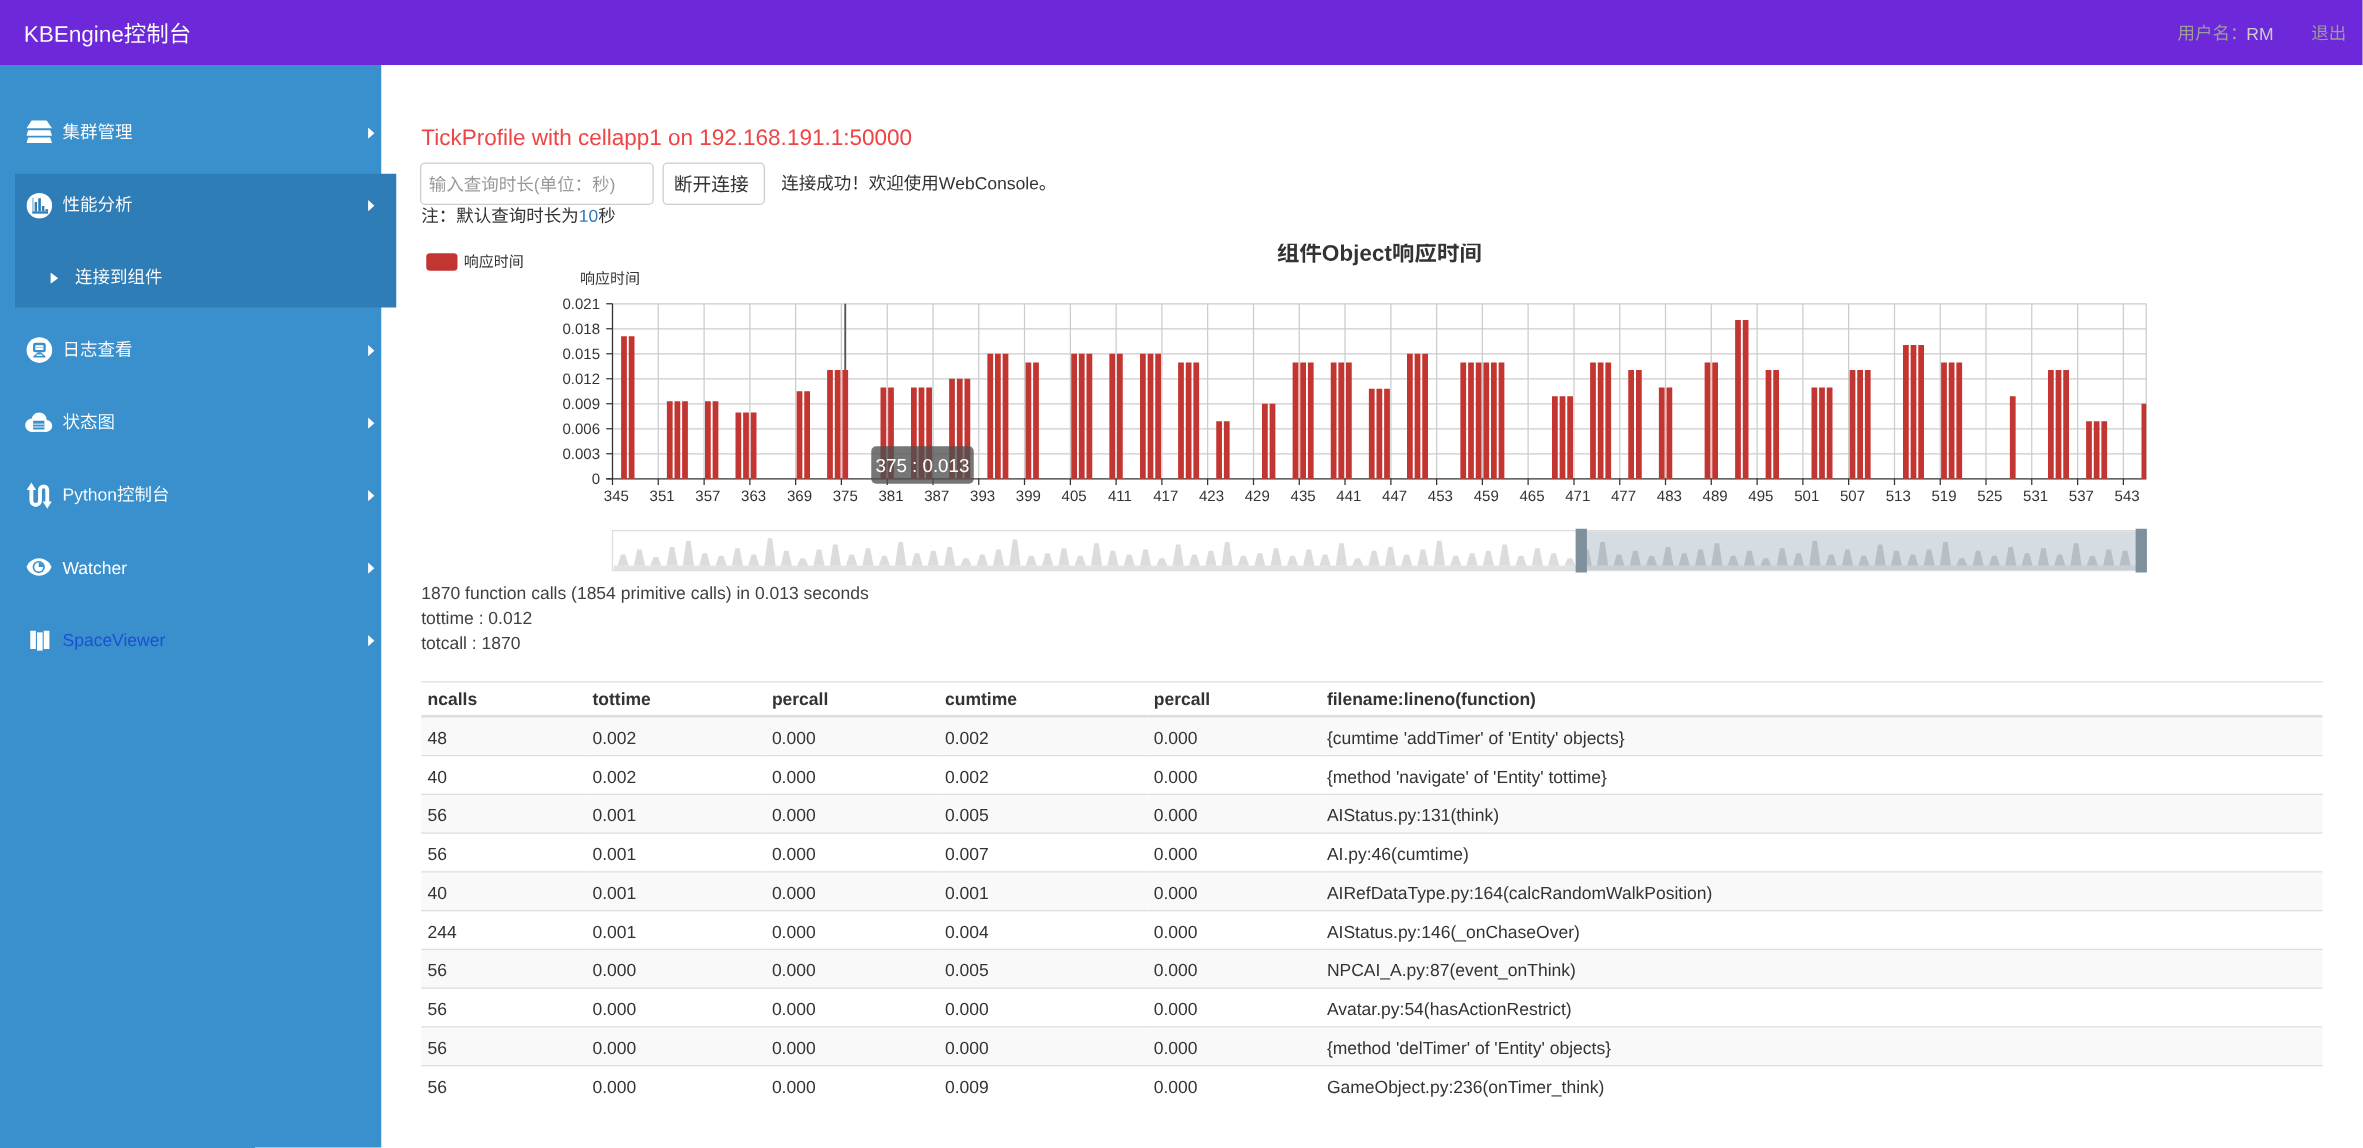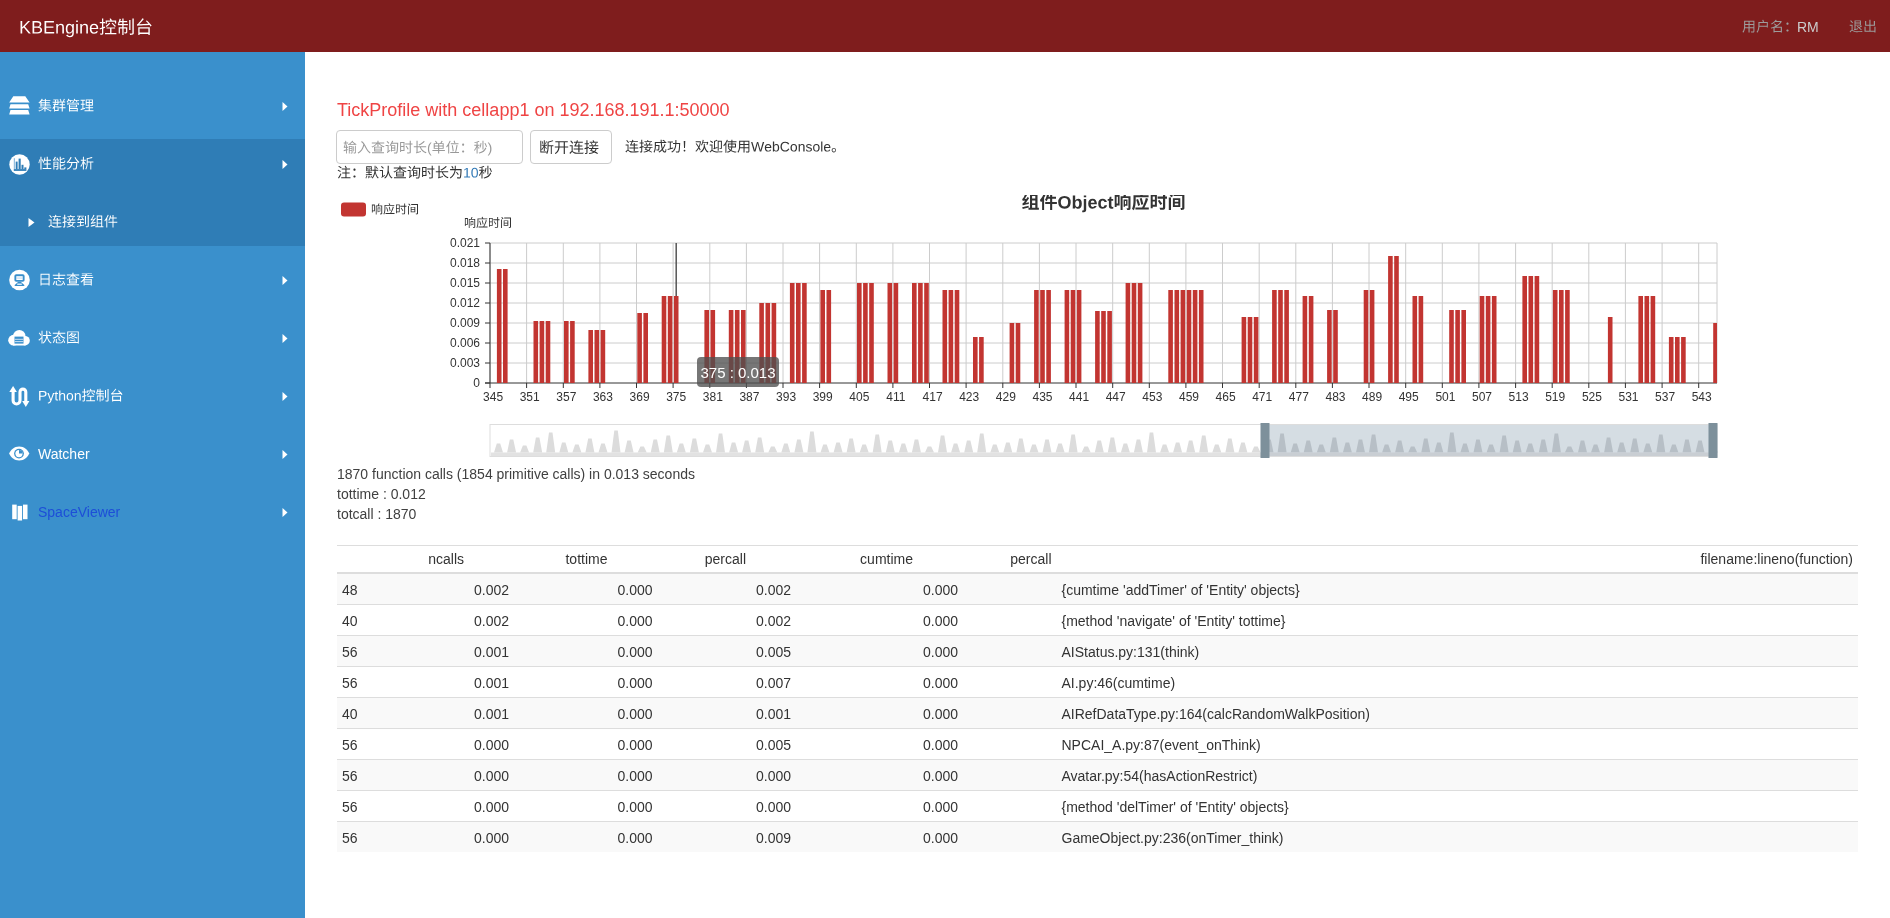--- a/index.html
+++ b/index.html
@@ -1,40 +1,40 @@
 <!DOCTYPE html>
 <html><head><meta charset="utf-8">
 <style>
 * { margin:0; padding:0; box-sizing:border-box; }
 html,body { width:1890px; height:918px; overflow:hidden; background:#fff; font-family:'Liberation Sans',sans-serif; }
 .t { position:absolute; }
-#topbar { position:absolute; left:0; top:0; width:1890px; height:52px; background:#7f1d1d; }
+#topbar { position:absolute; left:0; top:0; width:1890px; height:52px; background:#6d28d9; }
 #sidebar { position:absolute; left:0; top:52px; width:305px; height:866px; background:#3a90cc; }
 #chart { position:absolute; }
 .sum { position:absolute; left:337px; font-size:14px; color:#404040; }
 .tbl { position:absolute; left:337px; top:545px; border-top:1px solid #ddd; line-height:20px; width:1521px; border-collapse:collapse; table-layout:fixed; font-size:14px; color:#333; }
-.tbl th { text-align:right; font-weight:normal; padding:3px 5px 3px 5px; border-bottom:2px solid #ddd;margin-left:44px; }
+.tbl th { text-align:left; font-weight:bold; padding:3px 5px 3px 5px; border-bottom:2px solid #ddd;margin-left:44px; }
 .tbl td { padding:6px 5px 4px 5px; border-top:1px solid #ddd; }
 .tbl tbody tr:nth-child(odd) { background:#f9f9f9; }
 </style></head>
 <body>
 <div id="topbar">
     <svg class="t" style="left:19.0px;top:10.5px" width="136.1" height="29.7" viewBox="0 -22.5 136.1 29.7">
       <path d="M9.7 0.0 4.8 -6.0 3.2 -4.7V0.0H1.5V-12.4H3.2V-6.2L9.1 -12.4H11.1L5.8 -7.0L11.8 0.0Z M23.1 -3.5Q23.1 -1.8 21.9 -0.9Q20.7 0.0 18.5 0.0H13.5V-12.4H18.0Q22.3 -12.4 22.3 -9.4Q22.3 -8.3 21.7 -7.5Q21.1 -6.8 20.0 -6.5Q21.5 -6.4 22.3 -5.5Q23.1 -4.7 23.1 -3.5ZM20.7 -9.2Q20.7 -10.2 20.0 -10.6Q19.3 -11.0 18.0 -11.0H15.2V-7.1H18.0Q19.3 -7.1 20.0 -7.6Q20.7 -8.1 20.7 -9.2ZM21.4 -3.6Q21.4 -5.8 18.3 -5.8H15.2V-1.3H18.4Q20.0 -1.3 20.7 -1.9Q21.4 -2.5 21.4 -3.6Z M25.5 0.0V-12.4H34.9V-11.0H27.2V-7.0H34.4V-5.7H27.2V-1.4H35.2V0.0Z M43.3 0.0V-6.0Q43.3 -7.0 43.1 -7.5Q42.9 -8.0 42.5 -8.2Q42.1 -8.5 41.3 -8.5Q40.2 -8.5 39.5 -7.7Q38.8 -6.9 38.8 -5.5V0.0H37.3V-7.5Q37.3 -9.1 37.2 -9.5H38.7Q38.7 -9.5 38.7 -9.3Q38.7 -9.1 38.7 -8.8Q38.8 -8.6 38.8 -7.9H38.8Q39.3 -8.9 40.1 -9.3Q40.8 -9.7 41.8 -9.7Q43.4 -9.7 44.1 -8.9Q44.9 -8.1 44.9 -6.3V0.0Z M50.8 3.7Q49.3 3.7 48.4 3.1Q47.4 2.5 47.2 1.4L48.8 1.2Q48.9 1.8 49.5 2.2Q50.0 2.5 50.9 2.5Q53.3 2.5 53.3 -0.2V-1.8H53.2Q52.8 -0.9 52.0 -0.4Q51.2 0.1 50.2 0.1Q48.4 0.1 47.6 -1.1Q46.8 -2.2 46.8 -4.7Q46.8 -7.3 47.7 -8.5Q48.6 -9.7 50.4 -9.7Q51.4 -9.7 52.1 -9.2Q52.8 -8.7 53.3 -7.9H53.3Q53.3 -8.1 53.3 -8.8Q53.3 -9.4 53.4 -9.5H54.9Q54.8 -9.0 54.8 -7.5V-0.3Q54.8 3.7 50.8 3.7ZM53.3 -4.8Q53.3 -5.9 52.9 -6.8Q52.6 -7.6 52.0 -8.0Q51.5 -8.5 50.7 -8.5Q49.5 -8.5 49.0 -7.6Q48.4 -6.7 48.4 -4.8Q48.4 -2.8 48.9 -2.0Q49.5 -1.1 50.7 -1.1Q51.5 -1.1 52.0 -1.5Q52.6 -2.0 52.9 -2.8Q53.3 -3.6 53.3 -4.8Z M57.2 -11.5V-13.0H58.8V-11.5ZM57.2 0.0V-9.5H58.8V0.0Z M67.3 0.0V-6.0Q67.3 -7.0 67.1 -7.5Q66.9 -8.0 66.5 -8.2Q66.1 -8.5 65.3 -8.5Q64.2 -8.5 63.5 -7.7Q62.9 -6.9 62.9 -5.5V0.0H61.3V-7.5Q61.3 -9.1 61.2 -9.5H62.7Q62.7 -9.5 62.7 -9.3Q62.8 -9.1 62.8 -8.8Q62.8 -8.6 62.8 -7.9H62.8Q63.4 -8.9 64.1 -9.3Q64.8 -9.7 65.9 -9.7Q67.4 -9.7 68.2 -8.9Q68.9 -8.1 68.9 -6.3V0.0Z M72.5 -4.4Q72.5 -2.8 73.2 -1.9Q73.8 -1.0 75.1 -1.0Q76.2 -1.0 76.8 -1.4Q77.4 -1.8 77.6 -2.5L79.0 -2.1Q78.2 0.2 75.1 0.2Q73.0 0.2 71.9 -1.1Q70.8 -2.3 70.8 -4.8Q70.8 -7.2 71.9 -8.4Q73.0 -9.7 75.1 -9.7Q79.3 -9.7 79.3 -4.6V-4.4ZM77.6 -5.6Q77.5 -7.1 76.9 -7.8Q76.2 -8.5 75.0 -8.5Q73.9 -8.5 73.2 -7.7Q72.5 -7.0 72.5 -5.6Z M92.6 -10.0C93.7 -8.9 95.2 -7.5 96.0 -6.6L96.9 -7.5C96.1 -8.3 94.5 -9.7 93.4 -10.7ZM90.1 -10.7C89.3 -9.5 88.0 -8.3 86.7 -7.5C87.0 -7.2 87.4 -6.7 87.6 -6.4C88.9 -7.4 90.4 -8.8 91.3 -10.2ZM83.0 -15.1V-11.6H80.8V-10.3H83.0V-6.0C82.1 -5.7 81.3 -5.5 80.6 -5.3L80.9 -3.9L83.0 -4.7V-0.3C83.0 -0.0 82.9 0.0 82.7 0.0C82.5 0.1 81.8 0.1 81.0 0.0C81.2 0.4 81.4 1.0 81.4 1.3C82.5 1.3 83.2 1.2 83.7 1.0C84.1 0.8 84.3 0.4 84.3 -0.3V-5.1L86.2 -5.8L86.0 -7.1L84.3 -6.5V-10.3H86.1V-11.6H84.3V-15.1ZM86.0 -0.4V0.8H97.4V-0.4H92.5V-4.9H96.1V-6.1H87.5V-4.9H91.1V-0.4ZM90.6 -14.8C90.9 -14.3 91.2 -13.5 91.4 -12.9H86.7V-9.8H87.9V-11.8H95.9V-10.0H97.2V-12.9H92.9C92.7 -13.6 92.3 -14.4 91.9 -15.1Z M110.2 -13.5V-3.5H111.5V-13.5ZM113.4 -14.9V-0.4C113.4 -0.1 113.3 -0.0 113.1 -0.0C112.7 -0.0 111.7 -0.0 110.7 -0.1C110.8 0.4 111.0 1.0 111.1 1.4C112.5 1.4 113.4 1.3 114.0 1.1C114.5 0.9 114.8 0.5 114.8 -0.4V-14.9ZM100.6 -14.7C100.2 -12.9 99.6 -11.1 98.8 -9.9C99.1 -9.8 99.7 -9.6 100.0 -9.4C100.3 -10.0 100.6 -10.6 100.9 -11.3H103.3V-9.4H98.9V-8.2H103.3V-6.3H99.7V-0.0H100.9V-5.1H103.3V1.4H104.6V-5.1H107.1V-1.4C107.1 -1.2 107.0 -1.2 106.8 -1.2C106.6 -1.1 106.0 -1.1 105.3 -1.2C105.4 -0.8 105.6 -0.3 105.6 0.0C106.6 0.0 107.3 0.0 107.7 -0.2C108.2 -0.4 108.3 -0.8 108.3 -1.4V-6.3H104.6V-8.2H108.9V-9.4H104.6V-11.3H108.2V-12.5H104.6V-15.0H103.3V-12.5H101.4C101.6 -13.1 101.7 -13.8 101.9 -14.4Z M119.3 -6.2V1.4H120.6V0.4H129.4V1.4H130.8V-6.2ZM120.6 -0.9V-4.9H129.4V-0.9ZM118.3 -7.7C119.0 -7.9 120.1 -8.0 130.5 -8.5C130.9 -8.0 131.3 -7.5 131.6 -7.0L132.7 -7.8C131.8 -9.3 129.7 -11.5 127.9 -13.1L126.8 -12.4C127.7 -11.6 128.6 -10.6 129.5 -9.7L120.2 -9.3C121.8 -10.8 123.4 -12.6 124.9 -14.6L123.5 -15.2C122.1 -13.0 120.0 -10.7 119.4 -10.1C118.7 -9.5 118.3 -9.1 117.9 -9.0C118.0 -8.6 118.3 -8.0 118.3 -7.7Z" fill="#fff"></path>
     </svg>
 <svg class="t" style="left:1742.0px;top:14.0px" width="58.0" height="23.1" viewBox="0 -17.5 58.0 23.1">
       <path d="M2.1 -10.8V-5.7C2.1 -3.7 2.0 -1.2 0.4 0.5C0.7 0.6 1.1 1.0 1.3 1.2C2.3 0.0 2.8 -1.6 3.0 -3.2H6.5V1.0H7.6V-3.2H11.4V-0.3C11.4 -0.1 11.3 0.0 11.0 0.0C10.7 0.1 9.8 0.1 8.8 0.0C8.9 0.3 9.1 0.8 9.2 1.0C10.5 1.1 11.3 1.0 11.8 0.9C12.2 0.7 12.4 0.4 12.4 -0.3V-10.8ZM3.2 -9.8H6.5V-7.5H3.2ZM11.4 -9.8V-7.5H7.6V-9.8ZM3.2 -6.5H6.5V-4.2H3.1C3.2 -4.7 3.2 -5.2 3.2 -5.7ZM11.4 -6.5V-4.2H7.6V-6.5Z M17.5 -8.6H24.8V-5.8H17.4L17.5 -6.5ZM20.2 -11.6C20.5 -10.9 20.8 -10.2 20.9 -9.6H16.4V-6.5C16.4 -4.4 16.2 -1.5 14.5 0.6C14.7 0.7 15.2 1.0 15.4 1.2C16.8 -0.5 17.2 -2.8 17.4 -4.8H24.8V-3.9H25.8V-9.6H21.4L22.0 -9.8C21.9 -10.3 21.5 -11.2 21.2 -11.8Z M31.7 -7.4C32.4 -6.9 33.2 -6.2 33.8 -5.7C32.2 -4.8 30.4 -4.2 28.7 -3.8C28.9 -3.6 29.1 -3.1 29.2 -2.9C30.0 -3.0 30.8 -3.3 31.5 -3.5V1.1H32.6V0.4H38.8V1.1H39.9V-4.8H34.3C36.6 -6.0 38.7 -7.7 39.8 -10.0L39.1 -10.4L38.9 -10.4H34.0C34.3 -10.8 34.6 -11.2 34.9 -11.6L33.7 -11.8C32.9 -10.5 31.3 -8.9 29.0 -7.8C29.2 -7.6 29.6 -7.3 29.7 -7.0C31.0 -7.7 32.1 -8.5 33.1 -9.4H38.3C37.4 -8.2 36.2 -7.1 34.8 -6.2C34.2 -6.8 33.2 -7.5 32.5 -8.0ZM38.8 -0.6H32.6V-3.8H38.8Z M45.5 -6.8C46.1 -6.8 46.6 -7.2 46.6 -7.8C46.6 -8.5 46.1 -8.9 45.5 -8.9C44.9 -8.9 44.4 -8.5 44.4 -7.8C44.4 -7.2 44.9 -6.8 45.5 -6.8ZM45.5 0.1C46.1 0.1 46.6 -0.4 46.6 -1.0C46.6 -1.6 46.1 -2.0 45.5 -2.0C44.9 -2.0 44.4 -1.6 44.4 -1.0C44.4 -0.4 44.9 0.1 45.5 0.1Z" fill="#9d9d9d"></path>
     </svg>
 <div style="position:absolute;left:1797px;top:18.5px;font-size:14px;color:#cccccc;font-family:'Liberation Sans',sans-serif">RM</div>
 <svg class="t" style="left:1849.0px;top:14.0px" width="30.0" height="23.1" viewBox="0 -17.5 30.0 23.1">
       <path d="M1.1 -10.6C1.9 -10.0 2.8 -9.0 3.2 -8.3L4.0 -9.0C3.6 -9.6 2.7 -10.5 1.9 -11.2ZM10.9 -8.1V-6.8H6.5V-8.1ZM10.9 -8.9H6.5V-10.3H10.9ZM5.4 -1.2C5.7 -1.3 6.1 -1.5 9.0 -2.3C9.0 -2.5 9.0 -2.9 9.0 -3.2L6.5 -2.6V-5.9H11.9V-11.1H5.5V-3.0C5.5 -2.4 5.1 -2.2 4.9 -2.0C5.1 -1.8 5.3 -1.4 5.4 -1.2ZM7.8 -4.9C9.3 -3.8 11.1 -2.2 12.0 -1.2L12.8 -1.8C12.3 -2.4 11.6 -3.1 10.7 -3.7C11.5 -4.2 12.3 -4.7 13.1 -5.3L12.2 -5.9C11.7 -5.4 10.8 -4.8 10.1 -4.3C9.6 -4.7 9.0 -5.1 8.6 -5.4ZM3.6 -6.8H0.7V-5.8H2.6V-1.5C2.0 -1.2 1.3 -0.7 0.6 0.0L1.2 0.9C2.0 0.0 2.7 -0.7 3.2 -0.7C3.5 -0.7 4.0 -0.3 4.6 0.0C5.5 0.6 6.7 0.7 8.4 0.7C9.7 0.7 12.2 0.7 13.2 0.6C13.2 0.3 13.4 -0.2 13.5 -0.4C12.1 -0.3 10.1 -0.2 8.4 -0.2C6.9 -0.2 5.7 -0.3 4.8 -0.8C4.3 -1.1 3.9 -1.4 3.6 -1.5Z M15.5 -4.8V0.3H25.4V1.1H26.5V-4.8H25.4V-0.8H21.5V-5.7H26.0V-10.5H24.8V-6.7H21.5V-11.7H20.4V-6.7H17.2V-10.5H16.1V-5.7H20.4V-0.8H16.6V-4.8Z" fill="#9d9d9d"></path>
     </svg>
   </div>
 <div id="sidebar"></div>
-<div style="position:absolute;left:0;top:0;width:257px;height:918px">
+<div style="position:absolute;left:12px;top:0;width:257px;height:918px">
     <div style="position:absolute;left:0;top:139px;width:305px;height:107px;background:#2f7db6"></div>
 <svg class="t" style="left:8.5px;top:96px" width="21" height="20" viewBox="0 0 21 20">
       <path d="M4.3 0.3H16.3L20.6 6.6H0.2Z M1.5 8.2H19.2L20.6 12.6H0.2Z M1.5 14H19.2L20.6 18.4H0.2Z" fill="#fff"></path>
     </svg>
 <svg class="t" style="left:38.0px;top:93.2px" width="58.0" height="23.1" viewBox="0 -17.5 58.0 23.1">
       <path d="M6.4 -4.1V-3.1H0.8V-2.3H5.5C4.2 -1.3 2.1 -0.4 0.4 0.1C0.6 0.3 0.9 0.7 1.1 1.0C2.9 0.4 5.0 -0.7 6.4 -1.9V1.1H7.5V-1.9C8.9 -0.7 11.0 0.3 12.9 0.9C13.0 0.6 13.3 0.2 13.6 -0.0C11.8 -0.4 9.8 -1.3 8.5 -2.3H13.3V-3.1H7.5V-4.1ZM6.9 -7.7V-6.8H3.5V-7.7ZM6.5 -11.5C6.8 -11.2 7.0 -10.7 7.2 -10.3H4.0C4.3 -10.7 4.6 -11.2 4.8 -11.6L3.7 -11.8C3.1 -10.6 2.0 -9.0 0.4 -7.8C0.7 -7.7 1.0 -7.4 1.2 -7.1C1.6 -7.5 2.0 -7.9 2.4 -8.3V-3.8H3.5V-4.2H12.9V-5.1H7.9V-6.0H11.9V-6.8H7.9V-7.7H11.8V-8.5H7.9V-9.4H12.4V-10.3H8.3C8.1 -10.7 7.8 -11.3 7.5 -11.8ZM6.9 -8.5H3.5V-9.4H6.9ZM6.9 -6.0V-5.1H3.5V-6.0Z M21.6 -11.4C22.0 -10.7 22.4 -9.7 22.6 -9.0L23.5 -9.4C23.3 -10.0 22.9 -11.0 22.4 -11.7ZM25.9 -11.8C25.7 -11.0 25.2 -10.0 24.9 -9.3L25.8 -9.1C26.1 -9.7 26.5 -10.7 26.9 -11.5ZM21.1 -3.2V-2.2H23.7V1.1H24.8V-2.2H27.5V-3.2H24.8V-5.2H26.9V-6.2H24.8V-8.1H27.2V-9.0H21.4V-8.1H23.7V-6.2H21.6V-5.2H23.7V-3.2ZM19.5 -7.8V-6.4H17.5C17.6 -6.9 17.7 -7.4 17.8 -7.8ZM15.3 -11.1V-10.2H17.0L16.9 -8.8H14.6V-7.8H16.8C16.7 -7.4 16.6 -6.9 16.5 -6.4H15.3V-5.5H16.3C15.9 -4.2 15.3 -3.1 14.4 -2.2C14.6 -2.0 15.0 -1.6 15.1 -1.4C15.5 -1.8 15.8 -2.2 16.1 -2.6V1.1H17.0V0.4H20.6V-4.1H16.8C17.0 -4.5 17.2 -5.0 17.3 -5.5H20.4V-7.8H21.3V-8.8H20.4V-11.1ZM19.5 -8.8H17.9L18.0 -10.2H19.5ZM17.0 -3.2H19.6V-0.6H17.0Z M31.0 -6.1V1.1H32.0V0.7H38.8V1.1H39.8V-2.4H32.0V-3.3H39.1V-6.1ZM38.8 -0.2H32.0V-1.5H38.8ZM34.2 -8.7C34.3 -8.4 34.5 -8.1 34.6 -7.8H29.4V-5.5H30.4V-7.0H39.7V-5.5H40.8V-7.8H35.7C35.5 -8.2 35.3 -8.6 35.1 -8.9ZM32.0 -5.3H38.1V-4.1H32.0ZM30.3 -11.8C30.0 -10.6 29.4 -9.4 28.6 -8.6C28.9 -8.5 29.3 -8.3 29.5 -8.1C29.9 -8.6 30.3 -9.2 30.6 -9.8H31.6C31.9 -9.3 32.2 -8.7 32.4 -8.3L33.2 -8.6C33.1 -8.9 32.9 -9.4 32.6 -9.8H34.8V-10.6H31.0C31.1 -10.9 31.3 -11.3 31.4 -11.6ZM36.3 -11.8C36.0 -10.8 35.5 -9.8 34.9 -9.1C35.1 -9.0 35.6 -8.8 35.8 -8.6C36.0 -9.0 36.3 -9.4 36.6 -9.8H37.6C38.0 -9.3 38.4 -8.7 38.6 -8.2L39.4 -8.6C39.3 -9.0 39.0 -9.4 38.7 -9.8H41.2V-10.6H36.9C37.1 -10.9 37.2 -11.3 37.3 -11.6Z M48.7 -7.6H50.8V-5.8H48.7ZM51.7 -7.6H53.9V-5.8H51.7ZM48.7 -10.2H50.8V-8.4H48.7ZM51.7 -10.2H53.9V-8.4H51.7ZM46.5 -0.3V0.7H55.5V-0.3H51.8V-2.2H55.1V-3.2H51.8V-4.8H54.9V-11.1H47.7V-4.8H50.7V-3.2H47.5V-2.2H50.7V-0.3ZM42.5 -1.4 42.8 -0.3C44.0 -0.7 45.6 -1.3 47.1 -1.8L46.9 -2.8L45.4 -2.3V-5.8H46.8V-6.8H45.4V-9.8H47.0V-10.8H42.6V-9.8H44.4V-6.8H42.8V-5.8H44.4V-2.0C43.7 -1.8 43.0 -1.6 42.5 -1.4Z" fill="#fff"></path>
     </svg>
 <svg class="t" style="left:282px;top:101.5px" width="6" height="9" viewBox="0 0 6 9">
       <path d="M0.5 0l5 4.5-5 4.5z" fill="#fff"></path>
     </svg>
@@ -345,20 +345,28 @@
       </tr>
 <tr>
         <td>40</td>
         <td>0.001</td>
         <td>0.000</td>
         <td>0.001</td>
         <td>0.000</td>
         <td>AIRefDataType.py:164(calcRandomWalkPosition)</td>
       </tr>
 <tr>
+        <td>244</td>
+        <td>0.001</td>
+        <td>0.000</td>
+        <td>0.004</td>
+        <td>0.000</td>
+        <td>AIStatus.py:146(_onChaseOver)</td>
+      </tr>
+<tr>
         <td>56</td>
         <td>0.000</td>
         <td>0.000</td>
         <td>0.005</td>
         <td>0.000</td>
         <td>NPCAI_A.py:87(event_onThink)</td>
       </tr>
 <tr>
         <td>56</td>
         <td>0.000</td>

